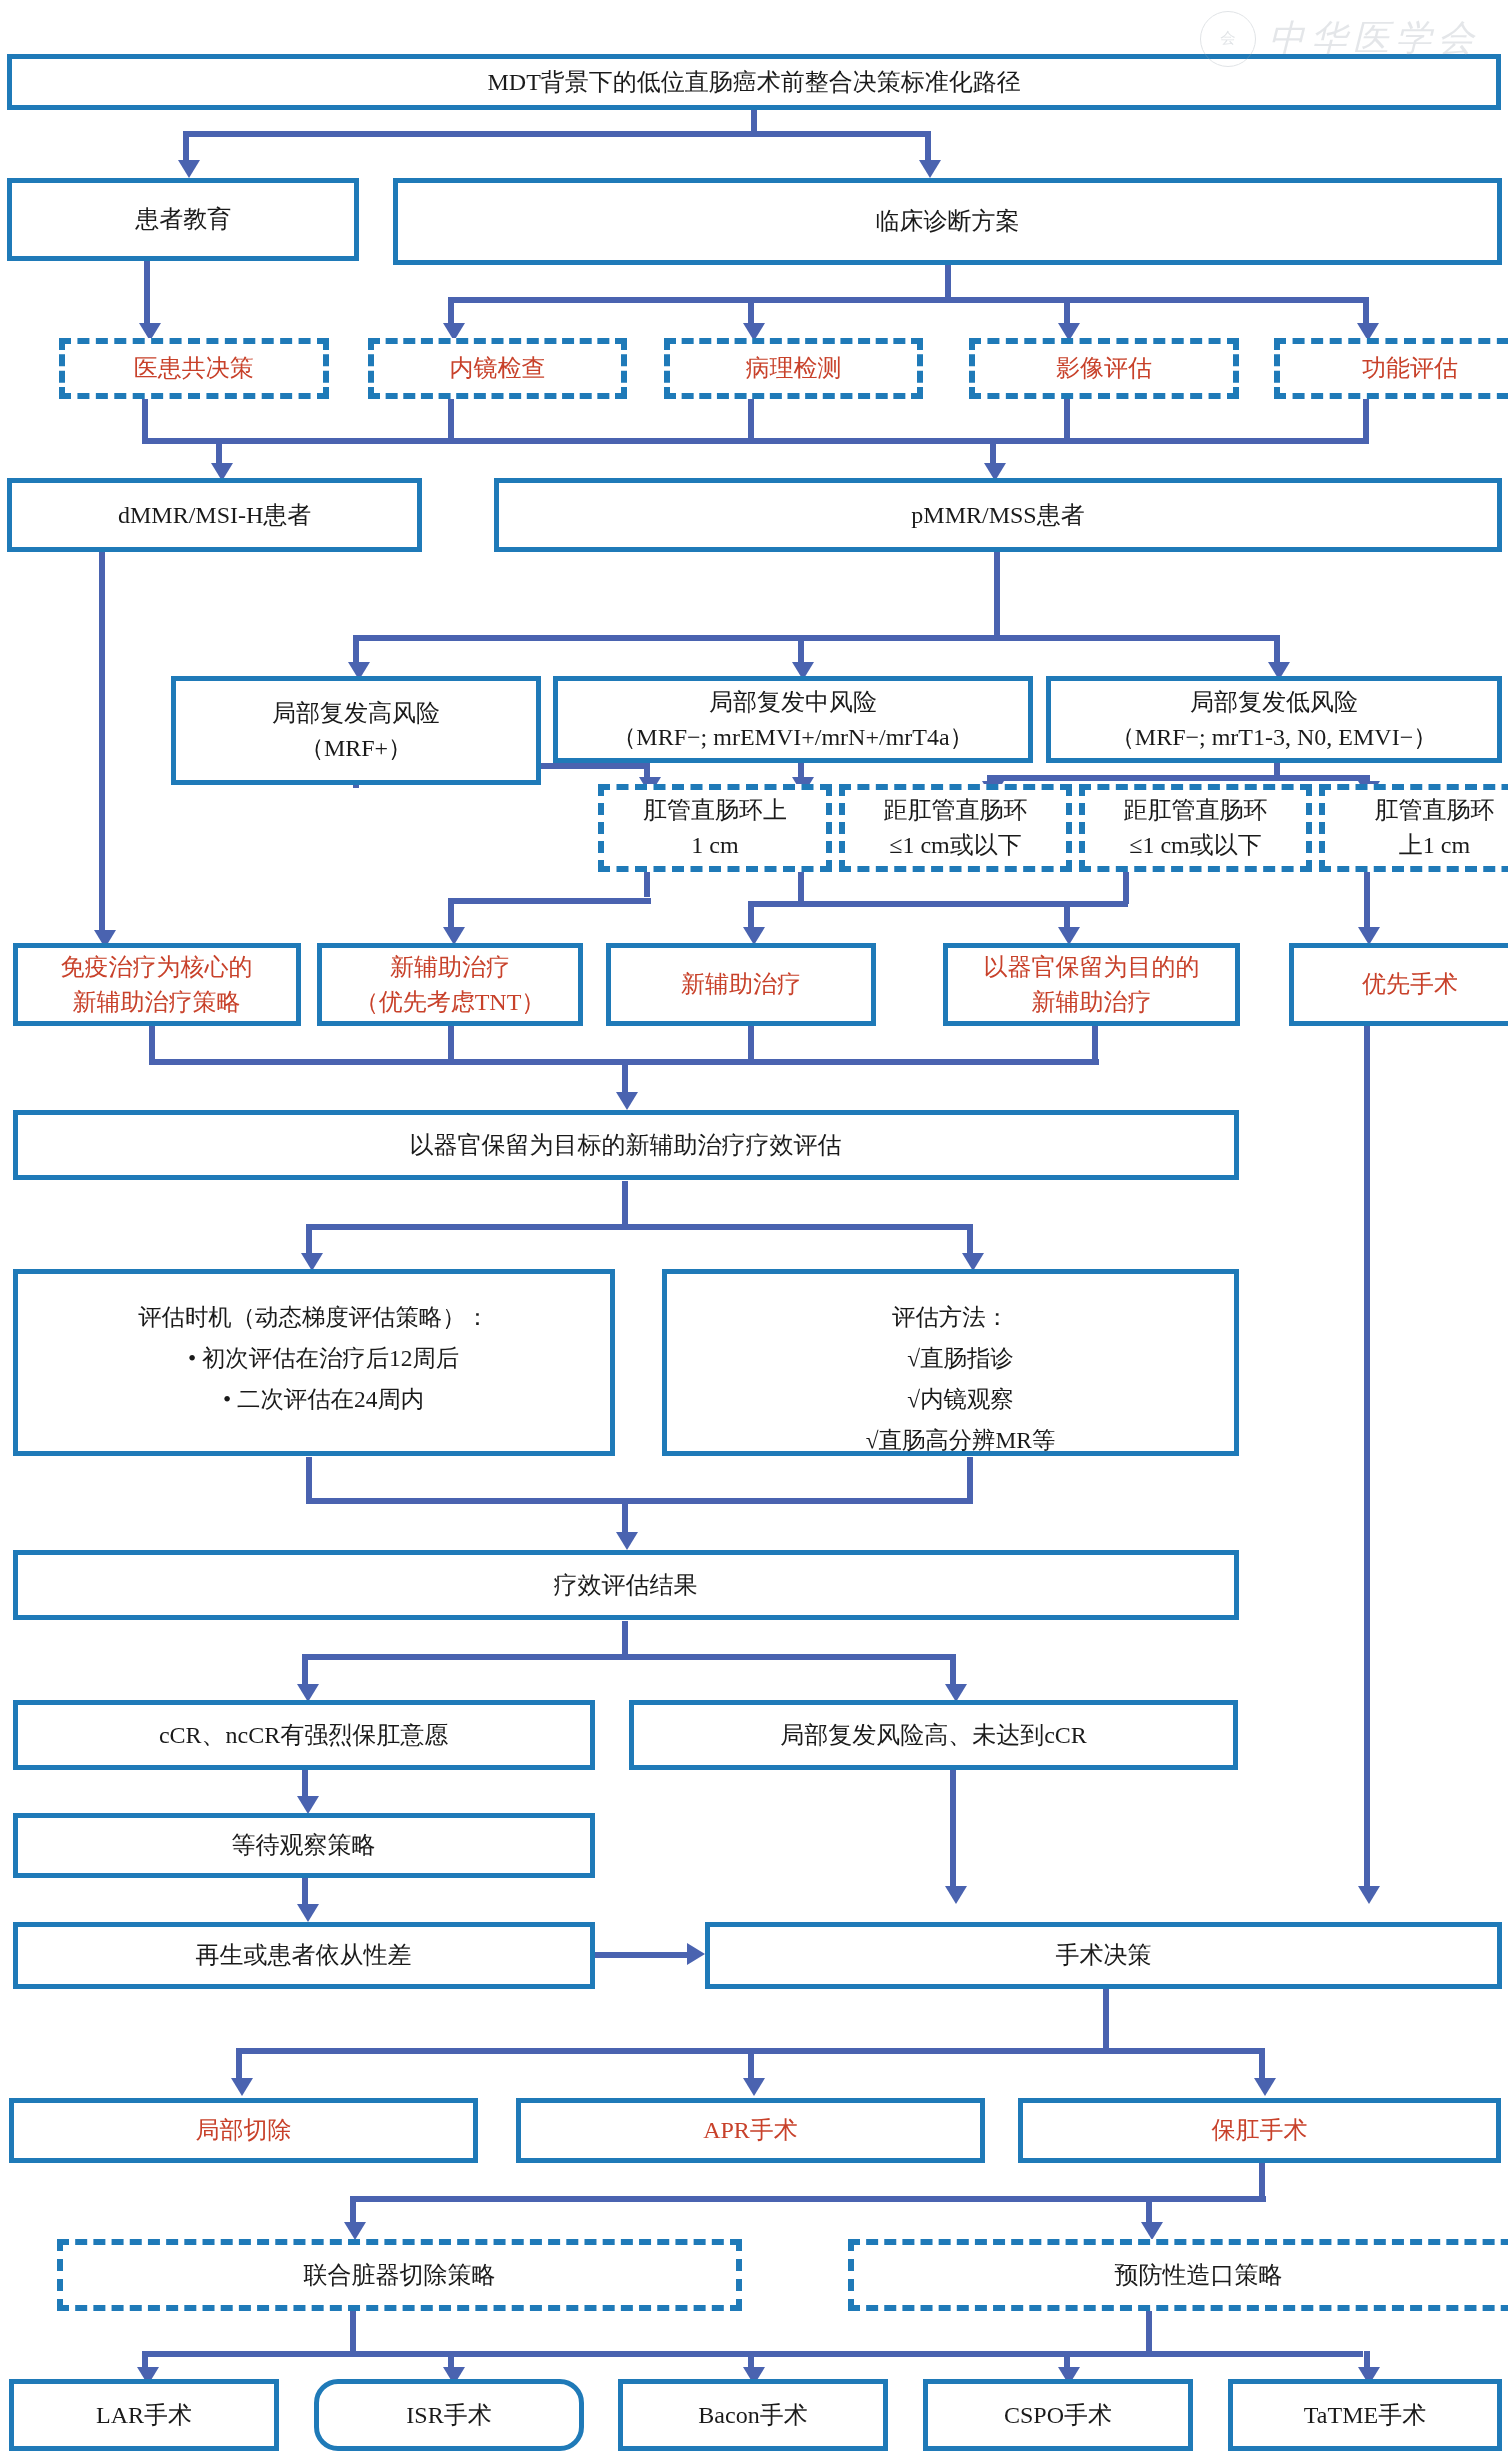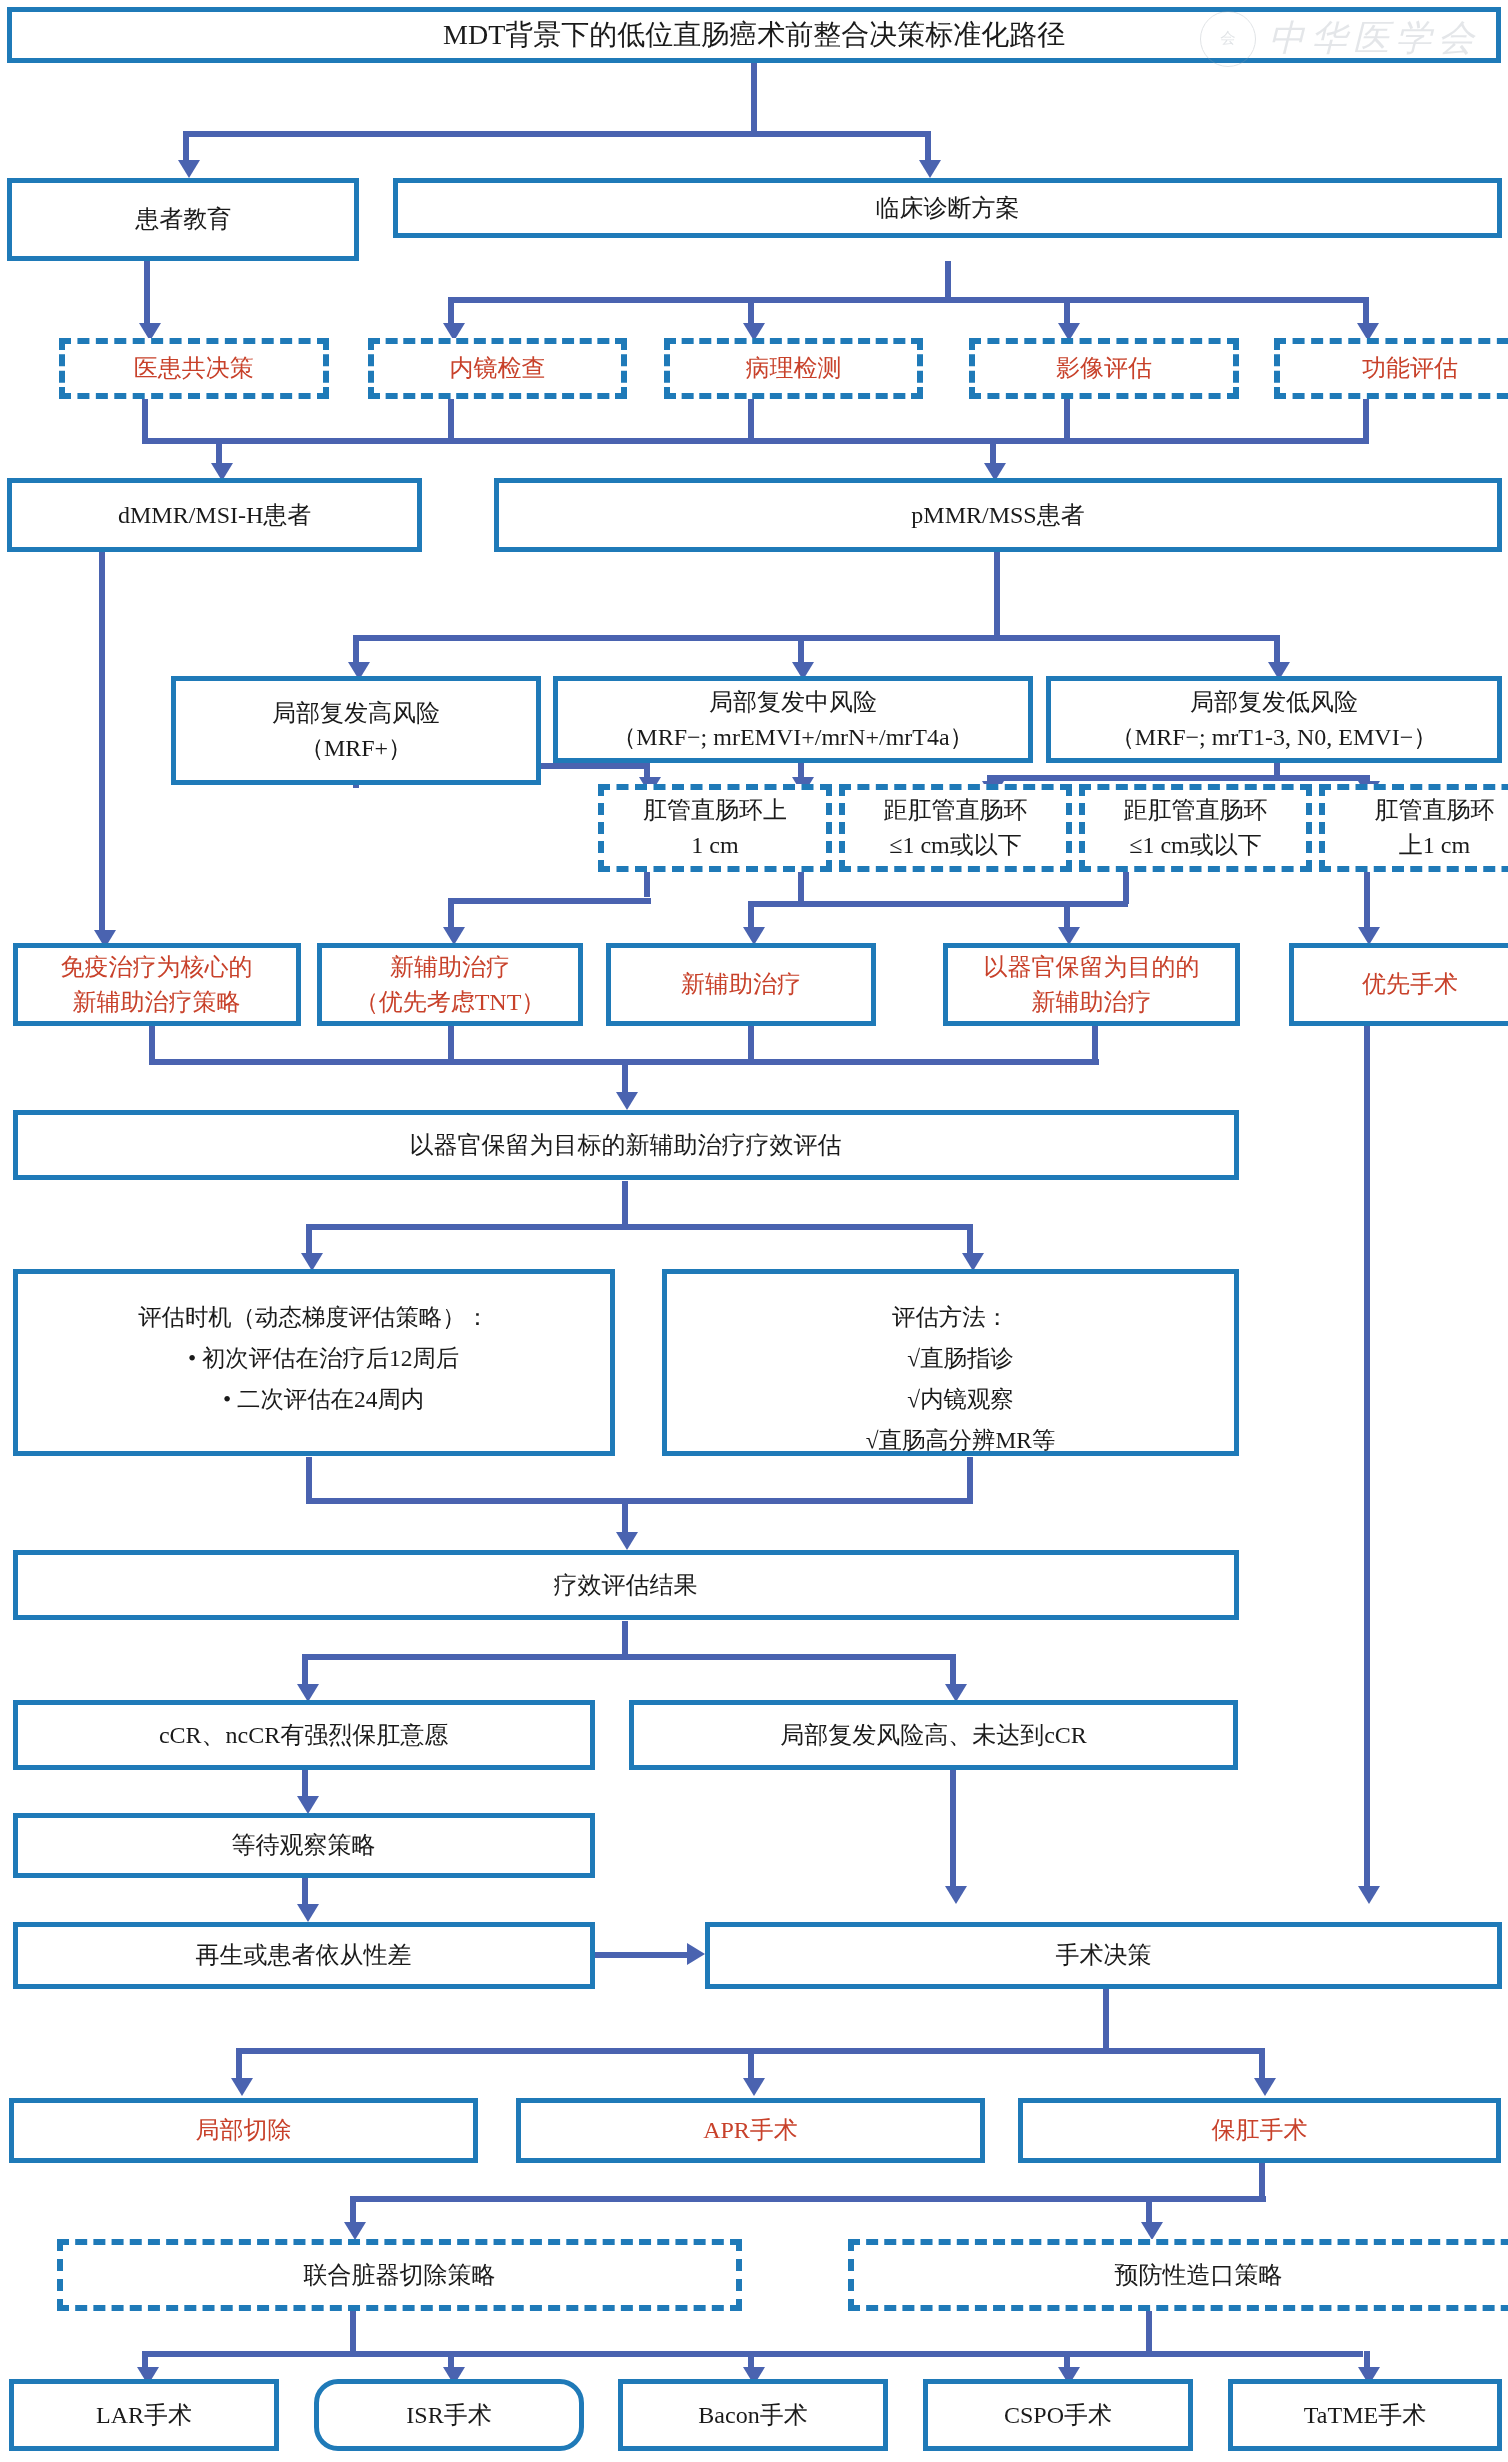--- a/index.html
+++ b/index.html
@@ -86,21 +86,21 @@
     font-family: "Liberation Serif", serif;
   }
   #watermark .wtext {
     font-size: 36px;
     color: #a8b0b8;
     letter-spacing: 6.3px;
     font-family: "Liberation Serif", "DejaVu Serif", serif;
     font-style: italic;
   }
 
-  .title-box { font-size: 28px; }
+  .title-box { font-size: 24px; margin-top: 47px; }
   .bullets { font-size: 23.4px; line-height: 1.75; }
   .bullets .hdr { display:block; }
   .bullets .li { display:block; padding-left: 20px; }
 </style>
 </head>
 <body>
 
 <div id="canvas">
 
   <div id="watermark">
@@ -115,21 +115,21 @@
   <div class="ln v" style="left:751px; top:63px; height:68px;"></div>
   <div class="ln h" style="left:183px; top:131px; width:748px;"></div>
   <div class="ln v" style="left:183px; top:131px; height:32px;"></div>
   <div class="arrow" style="left:178px; top:160px;"></div>
   <div class="ln v" style="left:925px; top:131px; height:32px;"></div>
   <div class="arrow" style="left:919px; top:160px;"></div>
 
   <div class="box" style="left:7.2px; top:178px; width:352px; height:83px;">
     <span class="inner">患者教育</span>
   </div>
-  <div class="box" style="left:393px; top:178px; width:1109px; height:60px;">
+  <div class="box" style="left:393px; top:178px; width:1109px; height:87px;">
     <span class="inner">临床诊断方案</span>
   </div>
 
   <div class="ln v" style="left:144px; top:261px; height:65px;"></div>
   <div class="arrow" style="left:139px; top:323px;"></div>
 
   <div class="ln v" style="left:945px; top:261px; height:40px;"></div>
   <div class="ln h" style="left:448px; top:297px; width:921px;"></div>
   <div class="ln v" style="left:448px; top:297px; height:29px;"></div>
   <div class="arrow" style="left:443px; top:323px;"></div>

